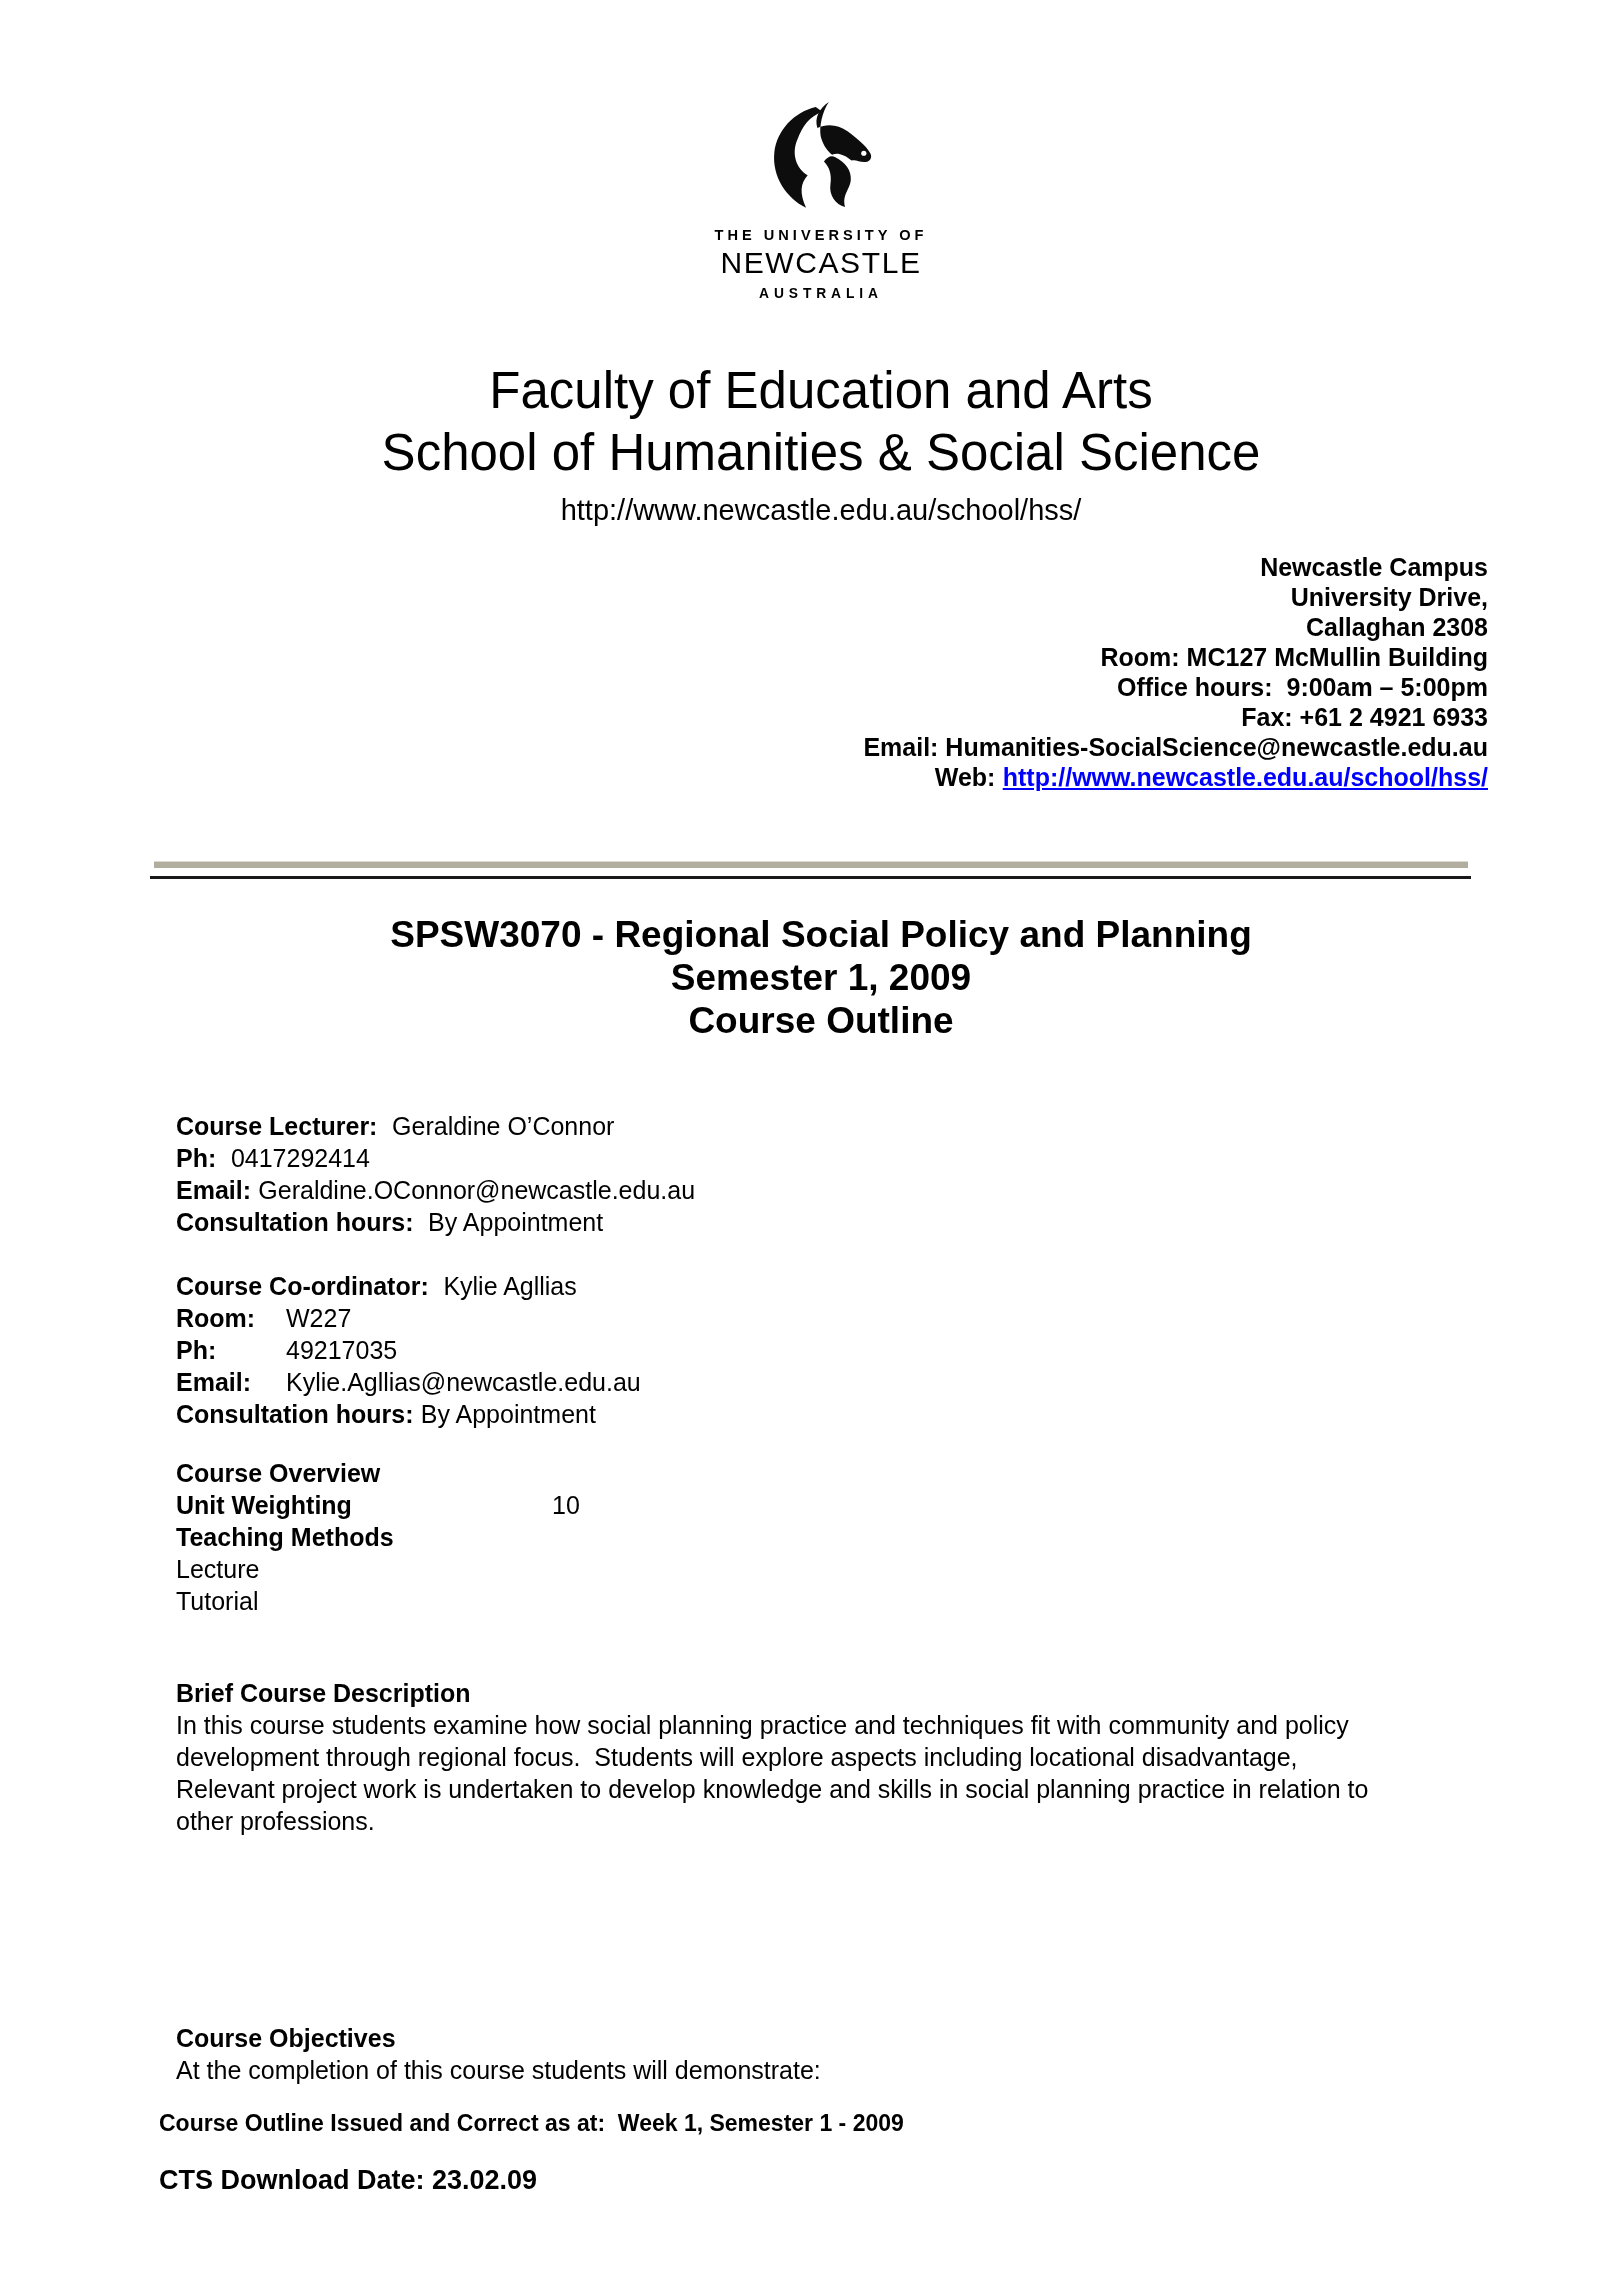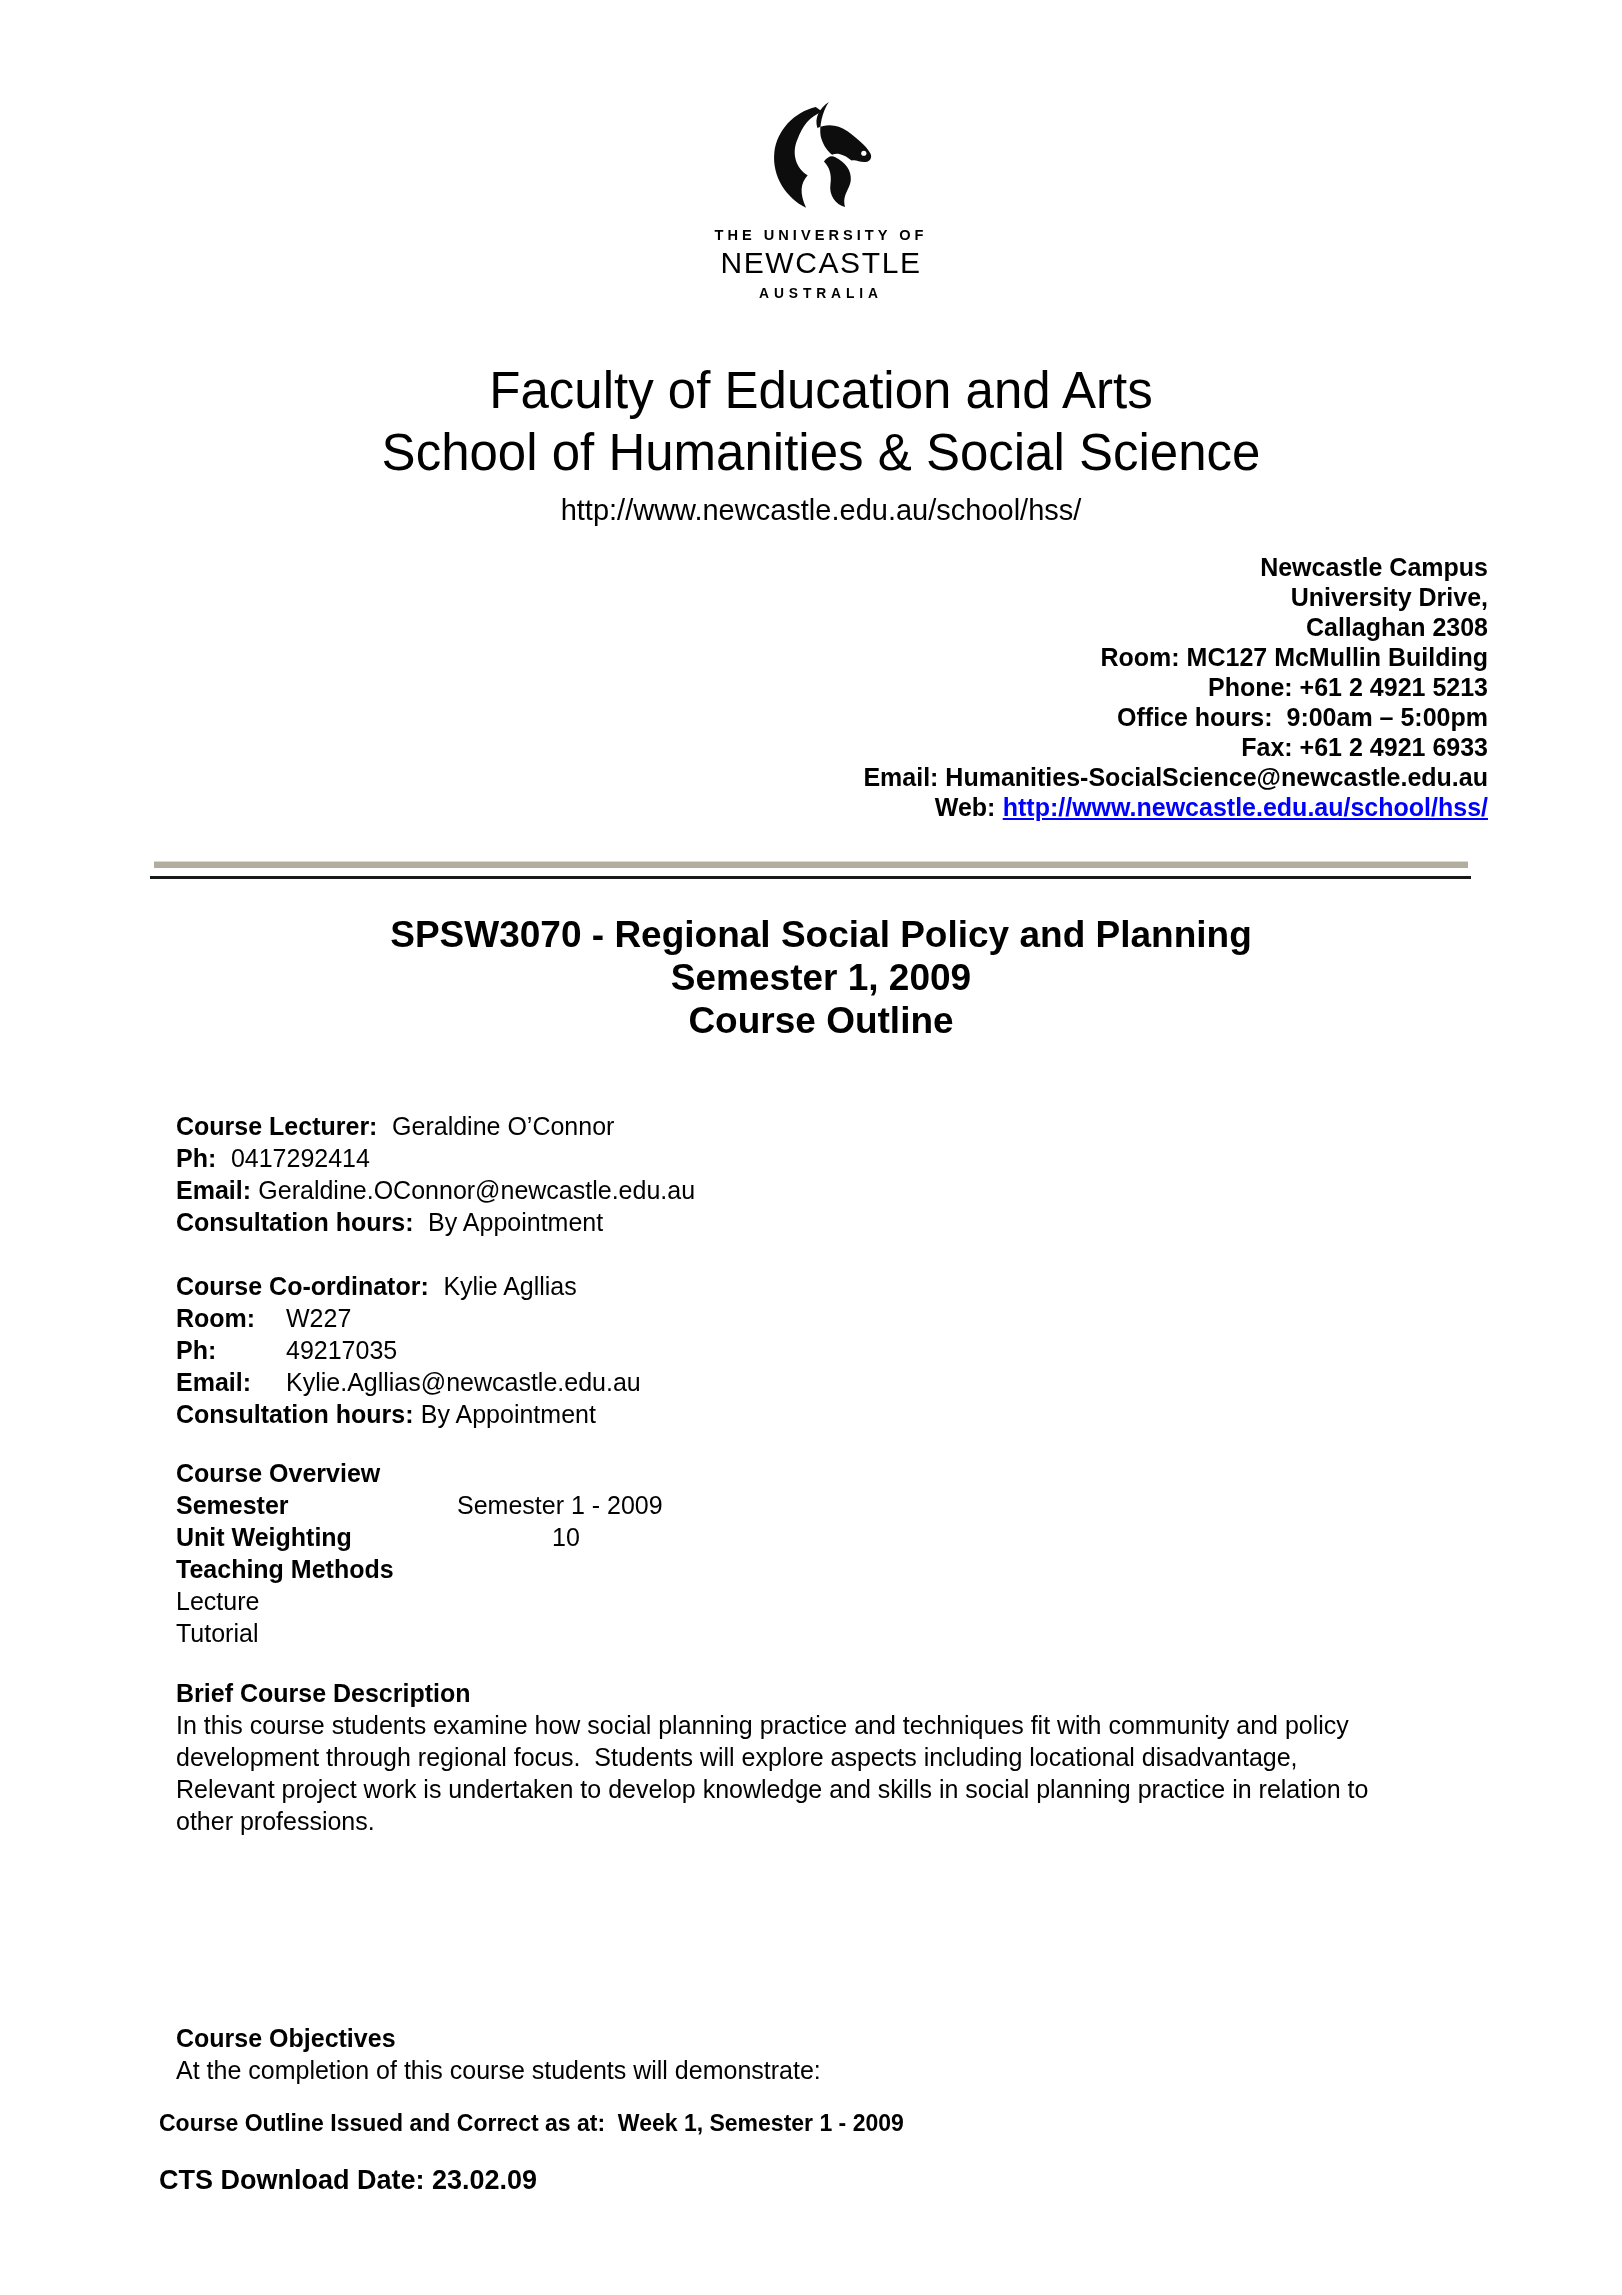--- a/index.html
+++ b/index.html
@@ -81,21 +81,20 @@
     <div data-bind="header.faculty">Faculty of Education and Arts</div>
     <div data-bind="header.school">School of Humanities &amp; Social Science</div>
     <div class="siteurl" data-bind="header.url">http://www.newcastle.edu.au/school/hss/</div>
   </div>
 
   <div class="contact">
     <div data-bind="contact.lines.0">Newcastle Campus</div>
     <div data-bind="contact.lines.1">University Drive,</div>
     <div data-bind="contact.lines.2">Callaghan 2308</div>
     <div data-bind="contact.lines.3">Room: MC127 McMullin Building</div>
-    <div data-bind="contact.lines.4">Phone: +61 2 4921 5213</div>
     <div data-bind="contact.lines.5">Office hours:  9:00am – 5:00pm</div>
     <div data-bind="contact.lines.6">Fax: +61 2 4921 6933</div>
     <div data-bind="contact.lines.7">Email: Humanities-SocialScience@newcastle.edu.au</div>
     <div><span class="lbl" data-bind="contact.web_label">Web:</span><a class="weblink" data-bind="contact.web_url">http://www.newcastle.edu.au/school/hss/</a></div>
   </div>
 
   <div class="rule-tan"></div>
   <div class="rule-dark"></div>
 
   <div class="ctitle">
@@ -114,21 +113,20 @@
   <div class="sec coordinator">
     <div><span class="lbl" data-bind="coordinator.label">Course Co-ordinator:</span><span class="g2" data-bind="coordinator.name">Kylie Agllias</span></div>
     <div><span class="lbl tab136" data-bind="coordinator.room_label">Room:</span><span data-bind="coordinator.room">W227</span></div>
     <div><span class="lbl tab136" data-bind="coordinator.ph_label">Ph:</span><span data-bind="coordinator.ph">49217035</span></div>
     <div><span class="lbl tab136" data-bind="coordinator.email_label">Email:</span><span data-bind="coordinator.email">Kylie.Agllias@newcastle.edu.au</span></div>
     <div><span class="lbl" data-bind="coordinator.consult_label">Consultation hours:</span><span class="g1" data-bind="coordinator.consult">By Appointment</span></div>
   </div>
 
   <div class="sec overview">
     <div class="lbl" data-bind="overview.heading">Course Overview</div>
-    <div><span class="lbl tab346" data-bind="overview.semester_label">Semester</span><span data-bind="overview.semester">Semester 1 - 2009</span></div>
     <div><span class="lbl tab463" data-bind="overview.weighting_label">Unit Weighting</span><span data-bind="overview.weighting">10</span></div>
     <div class="lbl" data-bind="overview.methods_label">Teaching Methods</div>
     <div data-bind="overview.methods.0">Lecture</div>
     <div data-bind="overview.methods.1">Tutorial</div>
   </div>
 
   <div class="sec description">
     <div class="lbl" data-bind="description.heading">Brief Course Description</div>
     <div data-bind="description.lines.0">In this course students examine how social planning practice and techniques fit with community and policy</div>
     <div data-bind="description.lines.1">development through regional focus.  Students will explore aspects including locational disadvantage,</div>

